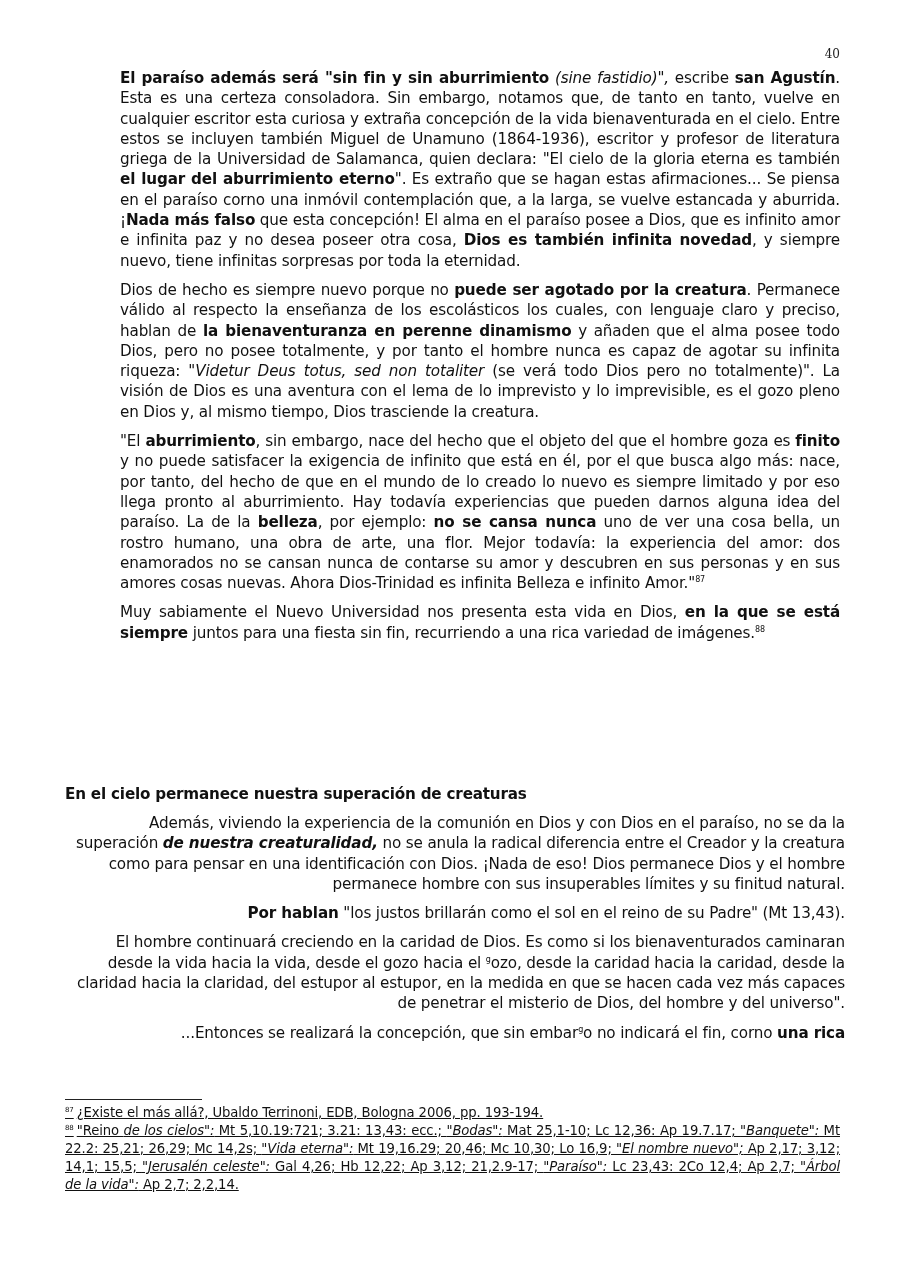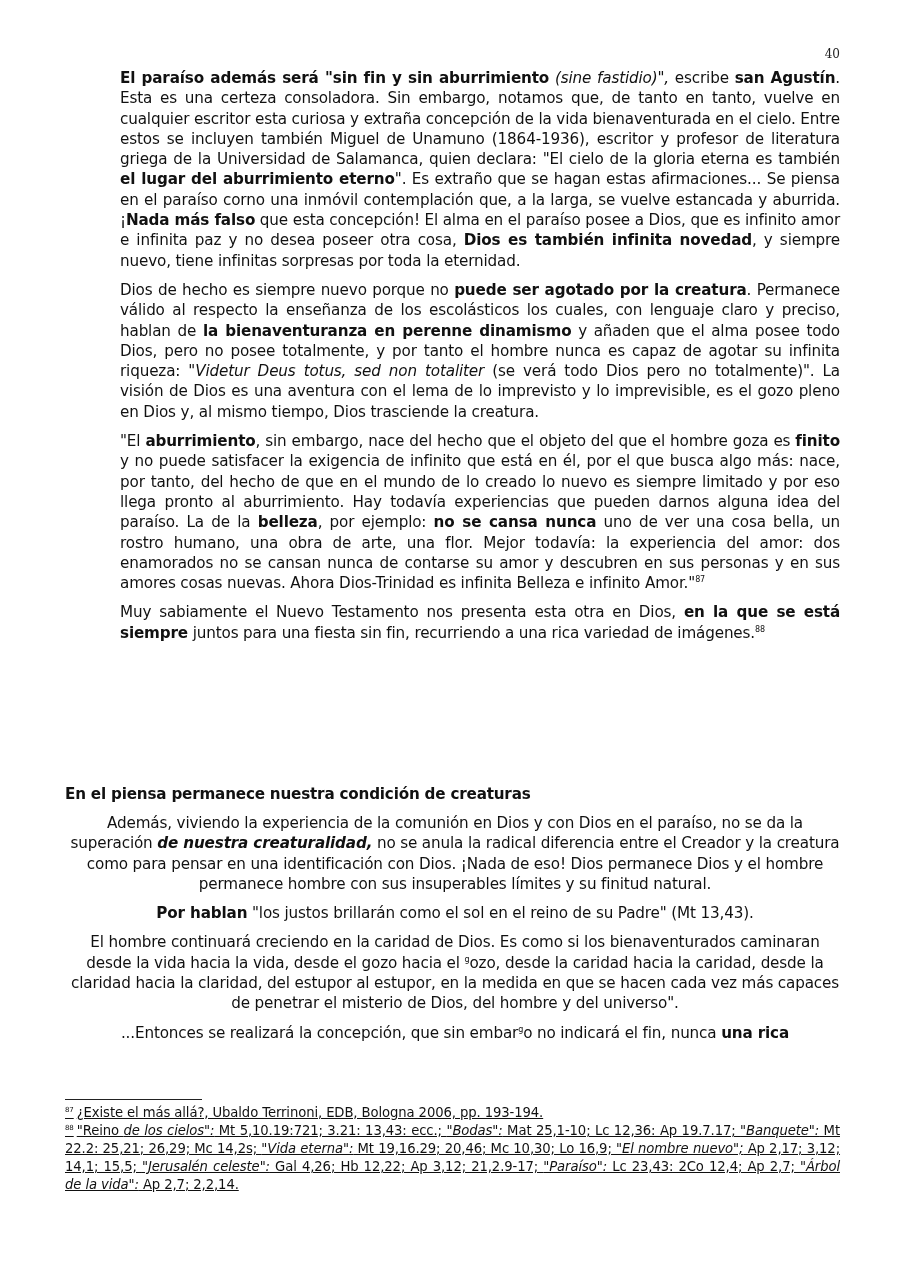--- a/index.html
+++ b/index.html
@@ -18,21 +18,21 @@
     font-size: 15.2px; line-height: 20.3px; text-align: justify; margin: 0 0 9px 0;
     letter-spacing: -0.15px;
   }
   .body-section {
     position: absolute; left: 65px; width: 780px; top: 784px;
   }
   .heading {
     font-size: 15.2px; font-weight: bold; margin: 0 0 9px 0; line-height: 20px;
     letter-spacing: -0.2px;
   }
-  .para-left { font-size: 15.2px; line-height: 20.3px; text-align: center; margin: 0 0 9px 0; letter-spacing: -0.15px; }
+  .para-left { font-size: 15.2px; line-height: 20.3px; text-align: right; margin: 0 0 9px 0; letter-spacing: -0.15px; }
   b { font-weight: bold; }
   i { font-style: italic; }
   sup { font-size: 8px; vertical-align: super; line-height: 0; }
   .fn-rule {
     position: absolute; left: 65px; top: 1099px; width: 137px; height: 0;
     border-top: 1px solid #222;
   }
   .footnotes {
     position: absolute; left: 65px; width: 775px; top: 1104px;
     font-size: 13.2px; line-height: 18px; text-decoration: underline;
@@ -49,37 +49,37 @@
   <p class="para">
     <b>El paraíso además será "sin fin y sin aburrimiento</b><i> (sine fastidio)",</i><span> escribe </span><b>san Agustín</b><span>. Esta es una certeza consoladora. Sin embargo, notamos que, de tanto en tanto, vuelve en cualquier escritor esta curiosa y extraña concepción de la vida bienaventurada en el cielo. Entre estos se incluyen también Miguel de Unamuno (1864-1936), escritor y profesor de literatura griega de la Universidad de Salamanca, quien declara: "El cielo de la gloria eterna es también </span><b>el lugar del aburrimiento eterno</b><span>". Es extraño que se hagan estas afirmaciones... Se piensa en el paraíso corno una inmóvil contemplación que, a la larga, se vuelve estancada y aburrida. ¡</span><b>Nada más falso</b><span> que esta concepción! El alma en el paraíso posee a Dios, que es infinito amor e infinita paz y no desea poseer otra cosa, </span><b>Dios es también infinita novedad</b><span>, y siempre nuevo, tiene infinitas sorpresas por toda la eternidad.</span>
   </p>
   <p class="para">
     <span>Dios de hecho es siempre nuevo porque no </span><b>puede ser agotado por la creatura</b><span>. Permanece válido al respecto la enseñanza de los escolásticos los cuales, con lenguaje claro y preciso, hablan de </span><b>la bienaventuranza en perenne dinamismo</b><span> y añaden que el alma posee todo Dios, pero no posee totalmente, y por tanto el hombre nunca es capaz de agotar su infinita riqueza: </span><i>"Videtur Deus totus, sed non totaliter</i><span> (se verá todo Dios pero no totalmente)". La visión de Dios es una aventura con el lema de lo imprevisto y lo imprevisible, es el gozo pleno en Dios y, al mismo tiempo, Dios trasciende la creatura.</span>
   </p>
   <p class="para">
     <span>"El </span><b>aburrimiento</b><span>, sin embargo, nace del hecho que el objeto del que el hombre goza es </span><b>finito</b><span> y no puede satisfacer la exigencia de infinito que está en él, por el que busca algo más: nace, por tanto, del hecho de que en el mundo de lo creado lo nuevo es siempre limitado y por eso llega pronto al aburrimiento. Hay todavía experiencias que pueden darnos alguna idea del paraíso. La de la </span><b>belleza</b><span>, por ejemplo: </span><b>no se cansa nunca</b><span> uno de ver una cosa bella, un rostro humano, una obra de arte, una flor. Mejor todavía: la experiencia del amor: dos enamorados no se cansan nunca de contarse su amor y descubren en sus personas y en sus amores cosas nuevas. Ahora Dios-Trinidad es infinita Belleza e infinito Amor."</span><sup>87</sup>
   </p>
   <p class="para">
-    <span>Muy sabiamente el Nuevo Testamento nos presenta esta otra en Dios, </span><b>en la que se está siempre</b><span> juntos para una fiesta sin fin, recurriendo a una rica variedad de imágenes.</span><sup>88</sup>
+    <span>Muy sabiamente el Nuevo Universidad nos presenta esta vida en Dios, </span><b>en la que se está siempre</b><span> juntos para una fiesta sin fin, recurriendo a una rica variedad de imágenes.</span><sup>88</sup>
   </p>
 </div>
 
 <div class="body-section">
-  <div class="heading">En el piensa permanece nuestra condición de creaturas</div>
+  <div class="heading">En el cielo permanece nuestra superación de creaturas</div>
   <p class="para-left">
     <span>Además, viviendo la experiencia de la comunión en Dios y con Dios en el paraíso, no se da la superación </span><b><i>de nuestra creaturalidad,</i></b><span> no se anula la radical diferencia entre el Creador y la creatura como para pensar en una identificación con Dios. ¡Nada de eso! Dios permanece Dios y el hombre permanece hombre con sus insuperables límites y su finitud natural.</span>
   </p>
   <p class="para-left">
     <b>Por hablan</b><span> "los justos brillarán como el sol en el reino de su Padre" (Mt 13,43).</span>
   </p>
   <p class="para-left">
     <span style="white-space: pre-wrap;">El hombre continuará creciendo en la caridad de Dios. Es como si los bienaventurados caminaran    desde la vida hacia la vida, desde el gozo hacia el </span><sup>g</sup><span>ozo, desde la caridad hacia la caridad, desde la claridad hacia la claridad, del estupor al estupor, en la medida en que se hacen cada vez más capaces de penetrar el misterio de Dios, del hombre y del universo".</span>
   </p>
   <p class="para-left">
-    <span>...Entonces se realizará la concepción, que sin embar</span><sup>g</sup><span>o no indicará el fin, nunca </span><b>una rica</b>
+    <span>...Entonces se realizará la concepción, que sin embar</span><sup>g</sup><span>o no indicará el fin, corno </span><b>una rica</b>
   </p>
 </div>
 
 <div class="fn-rule"></div>
 
 <div class="footnotes">
   <p class="fn">
     <span class="fn-num">87</span><span>¿Existe el más allá?, Ubaldo Terrinoni, EDB, Bologna 2006, pp. 193-194.</span>
   </p>
   <p class="fn">

